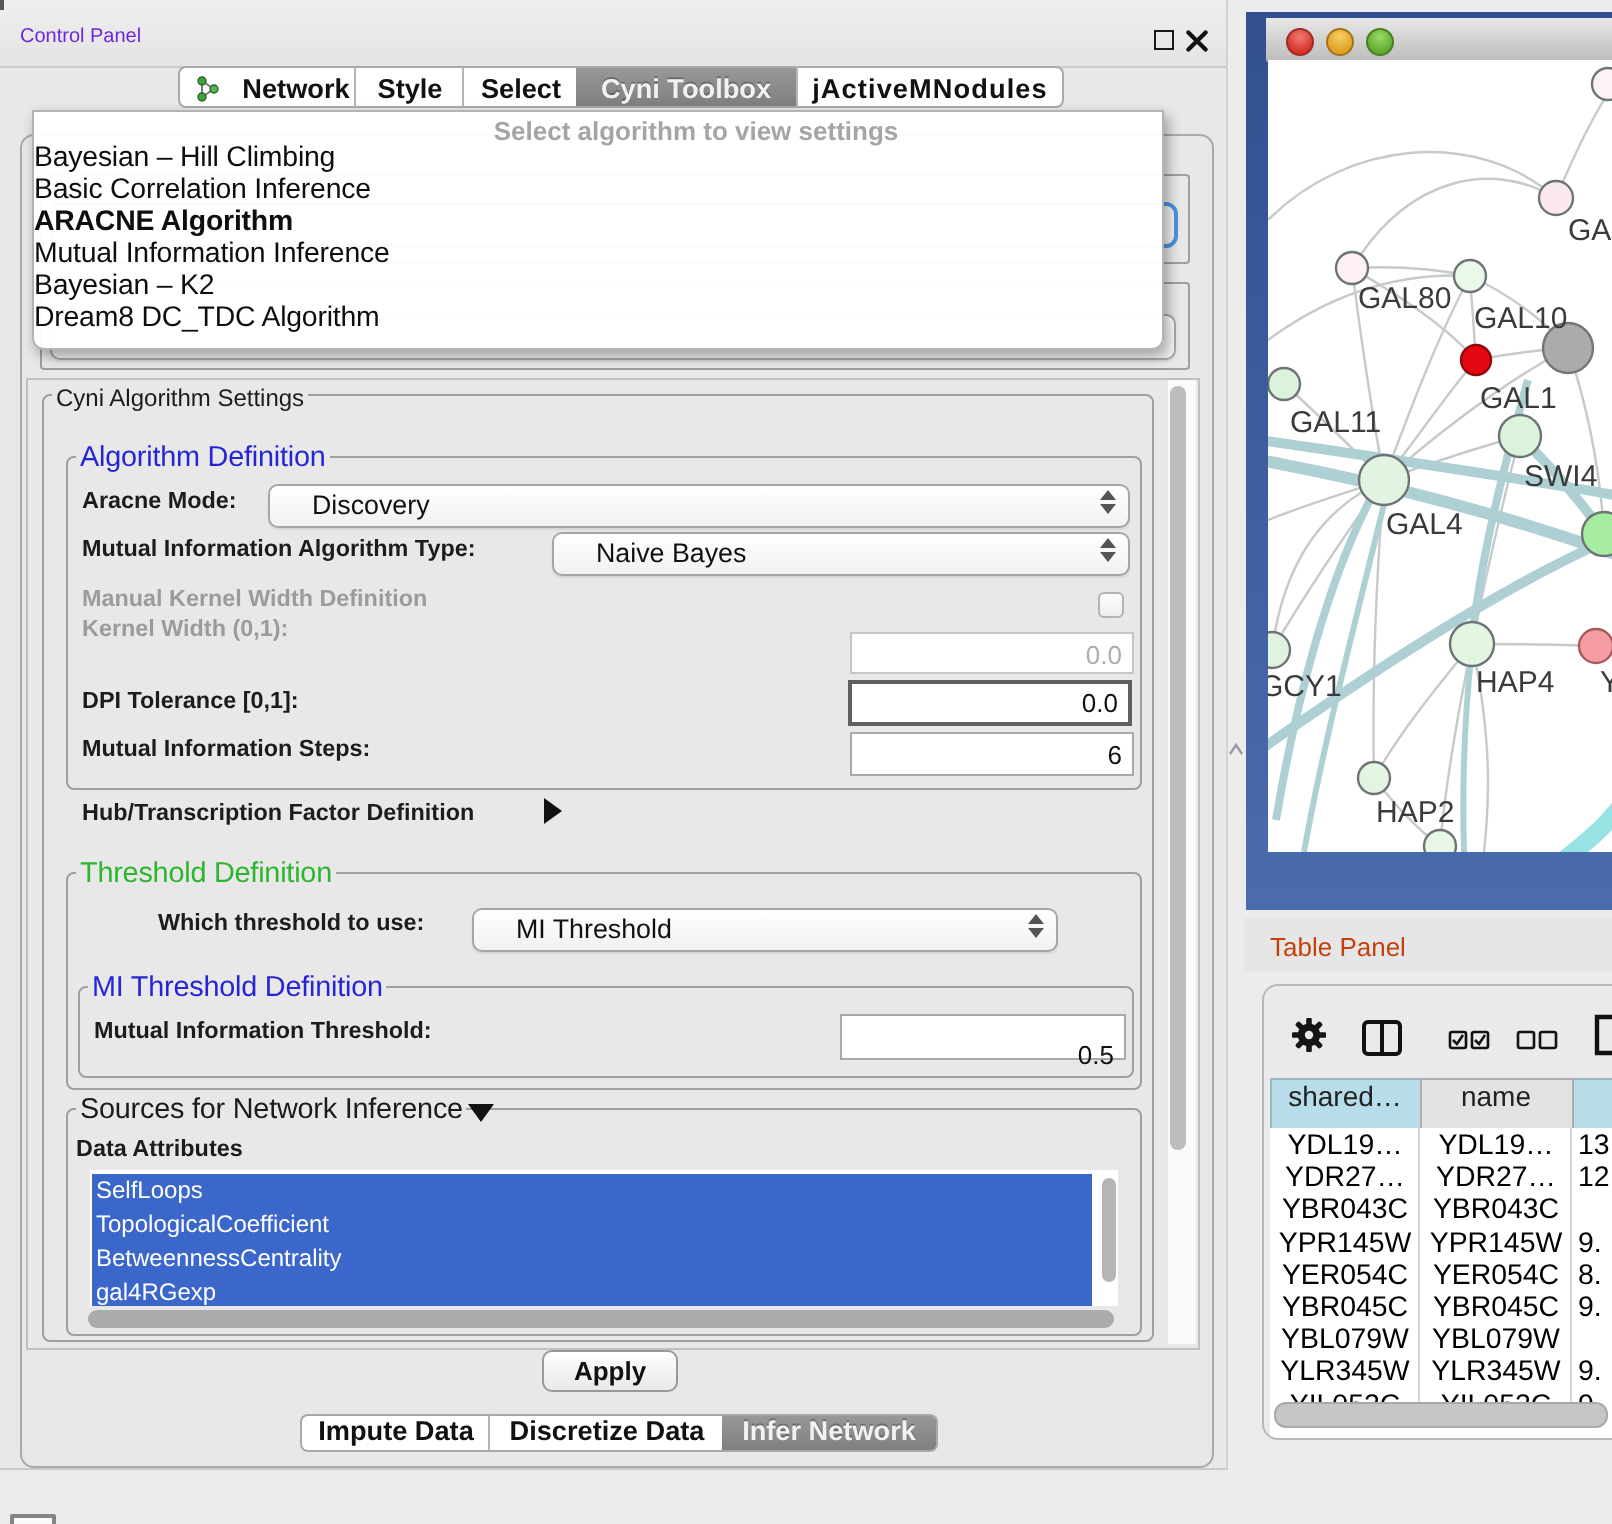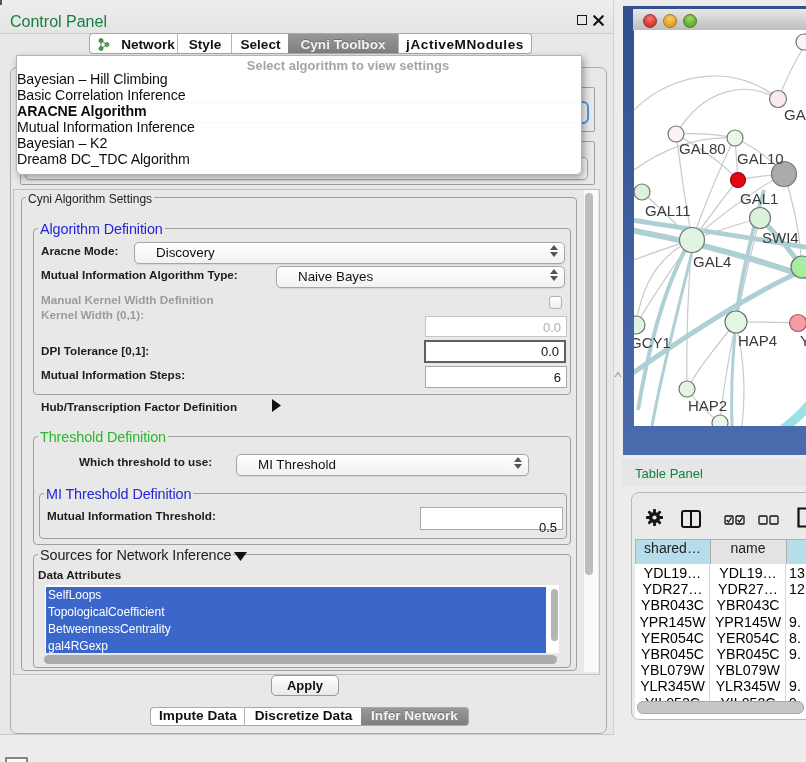--- a/index.html
+++ b/index.html
@@ -22,21 +22,21 @@
 .seg.sel{background:linear-gradient(#989898,#7f7f7f);}
 .seg.sel .tx{color:#f2f2f2;text-shadow:0 -1px 0 rgba(0,0,0,0.25);}
 .sepl{border-left:1px solid #b5b5b5;}
 </style>
 </head>
 <body>
 <div id="stage">
 
 <div class="abs" style="left:0;top:0;width:613px;height:734px;background:#e8e8e8;border-right:1px solid #d2d2d2;border-bottom:1px solid #c9c9c9;"></div>
 <div class="abs" style="left:0;top:0;width:613px;height:33px;background:linear-gradient(#eeeeee,#e4e4e4);border-bottom:1px solid #cccccc;"></div>
-<div class="abs" style="left:10px;top:13px;font-size:16px;color:#15803d;">Control Panel</div>
+<div class="abs" style="left:10px;top:13px;font-size:10px;color:#6d28d9;">Control Panel</div>
 <div class="abs" style="left:577px;top:15px;width:8px;height:8px;border:1.5px solid #1a1a1a;"></div>
 <svg class="abs" style="left:593px;top:15px;" width="11" height="11" viewBox="0 0 11 11">
       <path d="M1.2,1.2 L9.8,9.8 M1.2,9.8 L9.8,1.2" stroke="#111" stroke-width="2.1" stroke-linecap="round"></path>
     </svg>
 <div class="abs" style="left:0;top:0;width:2px;height:5px;background:#555;"></div>
 
 <div class="abs" style="left:10px;top:67px;width:595px;height:665px;border:1px solid #aaaaaa;border-radius:7px;background:#e8e8e8;"></div>
 
 <div class="seg" style="left:89px;top:33px;width:88px;border-left:1px solid #a9a9a9;border-radius:4px 0 0 4px;">
   <svg class="abs" style="left:8px;top:4px;" width="12" height="13" viewBox="0 0 12 13">
@@ -224,21 +224,21 @@
 <text x="59" y="237">GAL4</text>
 <text x="-4" y="318">GCY1</text>
 <text x="104" y="316">HAP4</text>
 <text x="166" y="316">Y</text>
 <text x="54" y="381">HAP2</text>
 </g>
 </svg>
 </div>
 
 <div class="abs" style="left:622px;top:459px;width:184px;height:27px;background:#e6e6e6;"></div>
-<div class="abs" style="left:635px;top:466px;font-size:13px;color:#15803d;">Table Panel</div>
+<div class="abs" style="left:635px;top:466px;font-size:13px;color:#c2410c;">Table Panel</div>
 <div class="abs" style="left:631px;top:492px;width:180px;height:226px;border:1px solid #b9b9b9;border-radius:8px 0 0 8px;background:#eaeaea;overflow:hidden;">
 
   <svg class="abs" style="left:14px;top:16px;" width="17" height="17" viewBox="0 0 17 17">
         <g fill="#161616">
           <circle cx="8.5" cy="8.5" r="5.6"></circle>
           <rect x="7.1" y="-0.2" width="2.8" height="4.4" rx="1" transform="rotate(0 8.5 8.5)"></rect>
           <rect x="7.1" y="-0.2" width="2.8" height="4.4" rx="1" transform="rotate(45 8.5 8.5)"></rect>
           <rect x="7.1" y="-0.2" width="2.8" height="4.4" rx="1" transform="rotate(90 8.5 8.5)"></rect>
           <rect x="7.1" y="-0.2" width="2.8" height="4.4" rx="1" transform="rotate(135 8.5 8.5)"></rect>
           <rect x="7.1" y="-0.2" width="2.8" height="4.4" rx="1" transform="rotate(180 8.5 8.5)"></rect>

